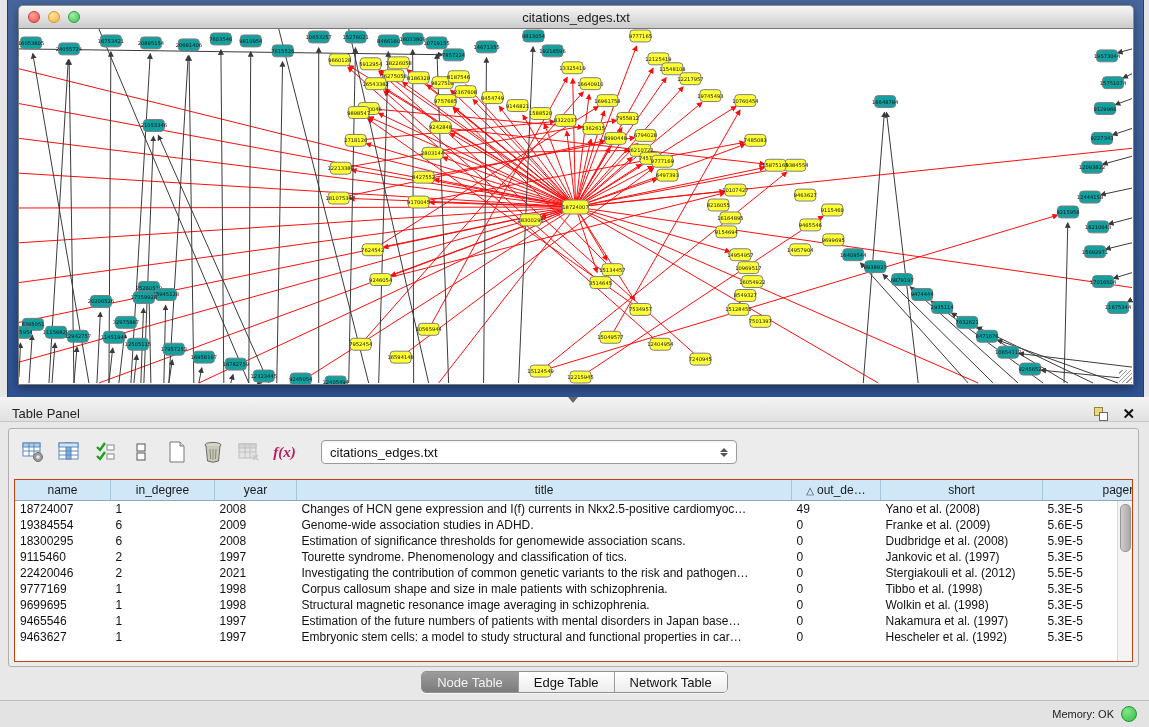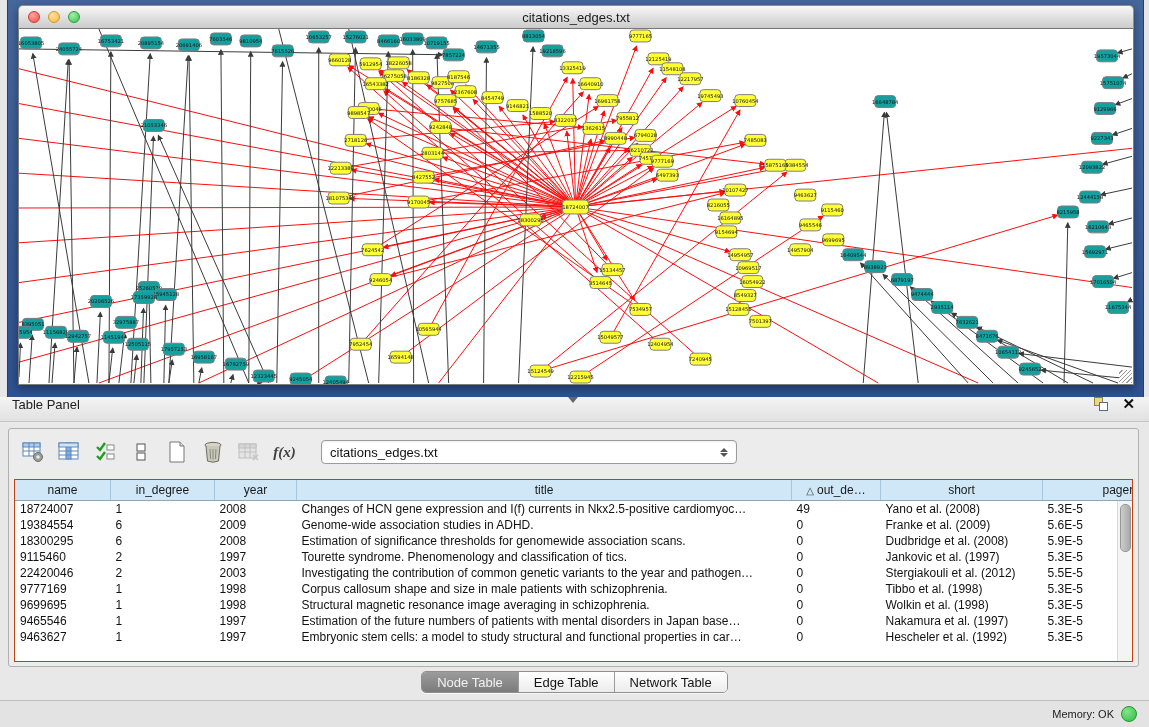--- a/index.html
+++ b/index.html
@@ -23,38 +23,38 @@
   .tl.grn{background:radial-gradient(circle at 35% 30%,#a9eDA9,#36c44c);border:1px solid #2b9e3d;}
   .wtitle{margin:0 auto;font-size:13px;color:#1b1b1b;}
   .canvas{flex:1;background:#fff;border:1px solid #7e7e7e;border-top:none;
           position:relative;overflow:hidden;}
   .canvas svg{position:absolute;left:0;top:0;width:100%;height:100%;}
   .grip{position:absolute;right:1px;bottom:1px;width:13px;height:13px;
         background:repeating-linear-gradient(135deg,#fff 0 2px,#9a9a9a 2px 3px);}
   
   #tablepanel{position:absolute;left:0;top:397px;width:1149px;height:303px;background:#e8e8e8;}
   .tp-header{height:24px;background:linear-gradient(#f4f4f4,#e1e1e1);
-             border-bottom:1px solid #c6c6c6;display:flex;align-items:flex-start;position:relative;gap:36px;}
+             border-bottom:1px solid #c6c6c6;display:flex;align-items:flex-end;position:relative;gap:36px;}
   .split-notch{position:absolute;left:568px;top:0;width:0;height:0;
                border-left:5px solid transparent;border-right:5px solid transparent;
                border-bottom:6px solid #666;transform:rotate(180deg);}
   .tp-title{margin-left:12px;font-size:13px;color:#222;}
   .tp-actions{margin-left:auto;margin-right:14px;display:flex;align-items:center;gap:14px;}
   .float-ic{position:relative;width:14px;height:14px;display:inline-block;}
   .float-ic i{position:absolute;left:0;top:0;width:7px;height:7px;border:1px solid #9a8434;
               background:#e8d98a;}
   .float-ic b{position:absolute;right:0;bottom:0;width:7px;height:7px;border:1px solid #5d6c86;
               background:#fff;}
   .close-x{font-size:15px;font-weight:900;color:#111;line-height:14px;cursor:default;}
   .tp-box{position:absolute;left:8px;top:31px;width:1131px;height:239px;background:#ececec;
           border:1px solid #b0b0b0;border-radius:3px;box-sizing:border-box;}
   .toolbar{height:46px;display:flex;align-items:center;padding:0 10px;gap:9px;}
   .tbtn{width:27px;height:27px;display:flex;align-items:center;justify-content:center;}
   .fx{font-family:"Liberation Serif",serif;font-style:italic;font-weight:bold;
-      font-size:15px;color:#404040;}
+      font-size:15px;color:#be185d;}
   .combo{margin-left:14px;width:398px;height:22px;background:#fff;border:1px solid #9b9b9b;
          border-radius:4px;display:flex;align-items:center;justify-content:space-between;
          padding:0 8px;font-size:13px;color:#111;box-shadow:inset 0 1px 2px rgba(0,0,0,.07);}
   .combo-arrows{display:flex;flex-direction:column;gap:1px;}
   .combo-arrows span{width:0;height:0;border-left:4px solid transparent;border-right:4px solid transparent;}
   .arr-up{border-bottom:4px solid #555;}
   .arr-dn{border-top:4px solid #555;}
   .tablewrap{position:absolute;left:5px;top:50px;right:5px;bottom:4px;border:1px solid #c2410c;
              background:#fff;overflow:hidden;}
   table{border-collapse:collapse;table-layout:fixed;width:1106px;}
@@ -920,22 +920,22 @@
                 <td>1997</td>
                 <td>Tourette syndrome. Phenomenology and classification of tics.</td>
                 <td>0</td>
                 <td>Jankovic et al. (1997)</td>
                 <td>5.3E-5</td>
                 <td></td>
               </tr>
               <tr>
                 <td>22420046</td>
                 <td>2</td>
-                <td>2003</td>
-                <td>Investigating the contribution of common genetic variants to the year and pathogen…</td>
+                <td>2021</td>
+                <td>Investigating the contribution of common genetic variants to the risk and pathogen…</td>
                 <td>0</td>
                 <td>Stergiakouli et al. (2012)</td>
                 <td>5.5E-5</td>
                 <td></td>
               </tr>
               <tr>
                 <td>9777169</td>
                 <td>1</td>
                 <td>1998</td>
                 <td>Corpus callosum shape and size in male patients with schizophrenia.</td>

